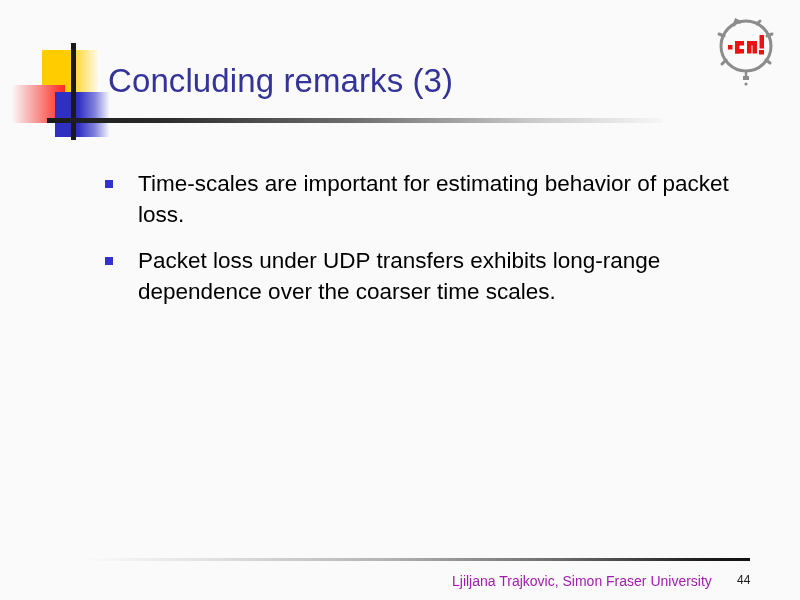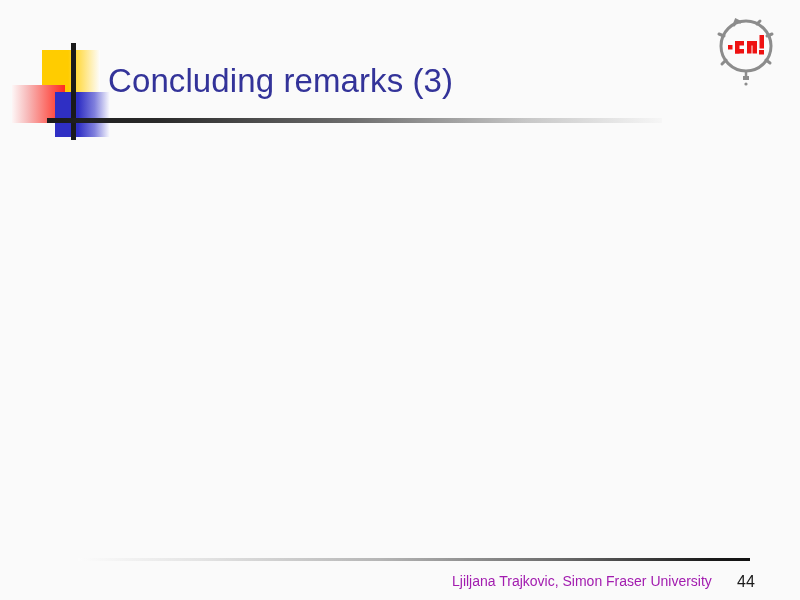--- a/index.html
+++ b/index.html
@@ -134,21 +134,21 @@
     left: 452px;
     top: 573px;
     font-size: 14px;
     color: #a21caf;
     white-space: nowrap;
   }
   .footer-page {
     position: absolute;
     left: 737px;
     top: 573px;
-    font-size: 16px;
+    font-size: 12px;
     color: #1a1a1a;
   }
 </style>
 </head>
 <body>
 
 <div id="slide">
 
   <div class="deco">
     <div class="deco-yellow"></div>
@@ -182,19 +182,27 @@
         <rect x="33" y="25" width="4.5" height="12.5"></rect>
         <rect x="33" y="25" width="9.5" height="4.5"></rect>
         <rect x="38.5" y="25" width="4.5" height="12.5"></rect>
         <rect x="45.5" y="19" width="4.5" height="13.5"></rect>
         <rect x="45" y="34" width="5" height="4.5"></rect>
       </g>
     </svg>
   </div>
 
   <div class="body-list">
+    <div class="bullet-row">
+      <div class="bullet-marker"></div>
+      <div class="bullet-text">Time-scales are important for estimating behavior of packet loss.</div>
+    </div>
+    <div class="bullet-row">
+      <div class="bullet-marker"></div>
+      <div class="bullet-text">Packet loss under UDP transfers exhibits long-range dependence over the coarser time scales.</div>
+    </div>
   </div>
 
   <div class="footer-rule"></div>
   <div class="footer-center">Ljiljana Trajkovic, Simon Fraser University</div>
   <div class="footer-page">44</div>
 
 </div>
 
 </body></html>

